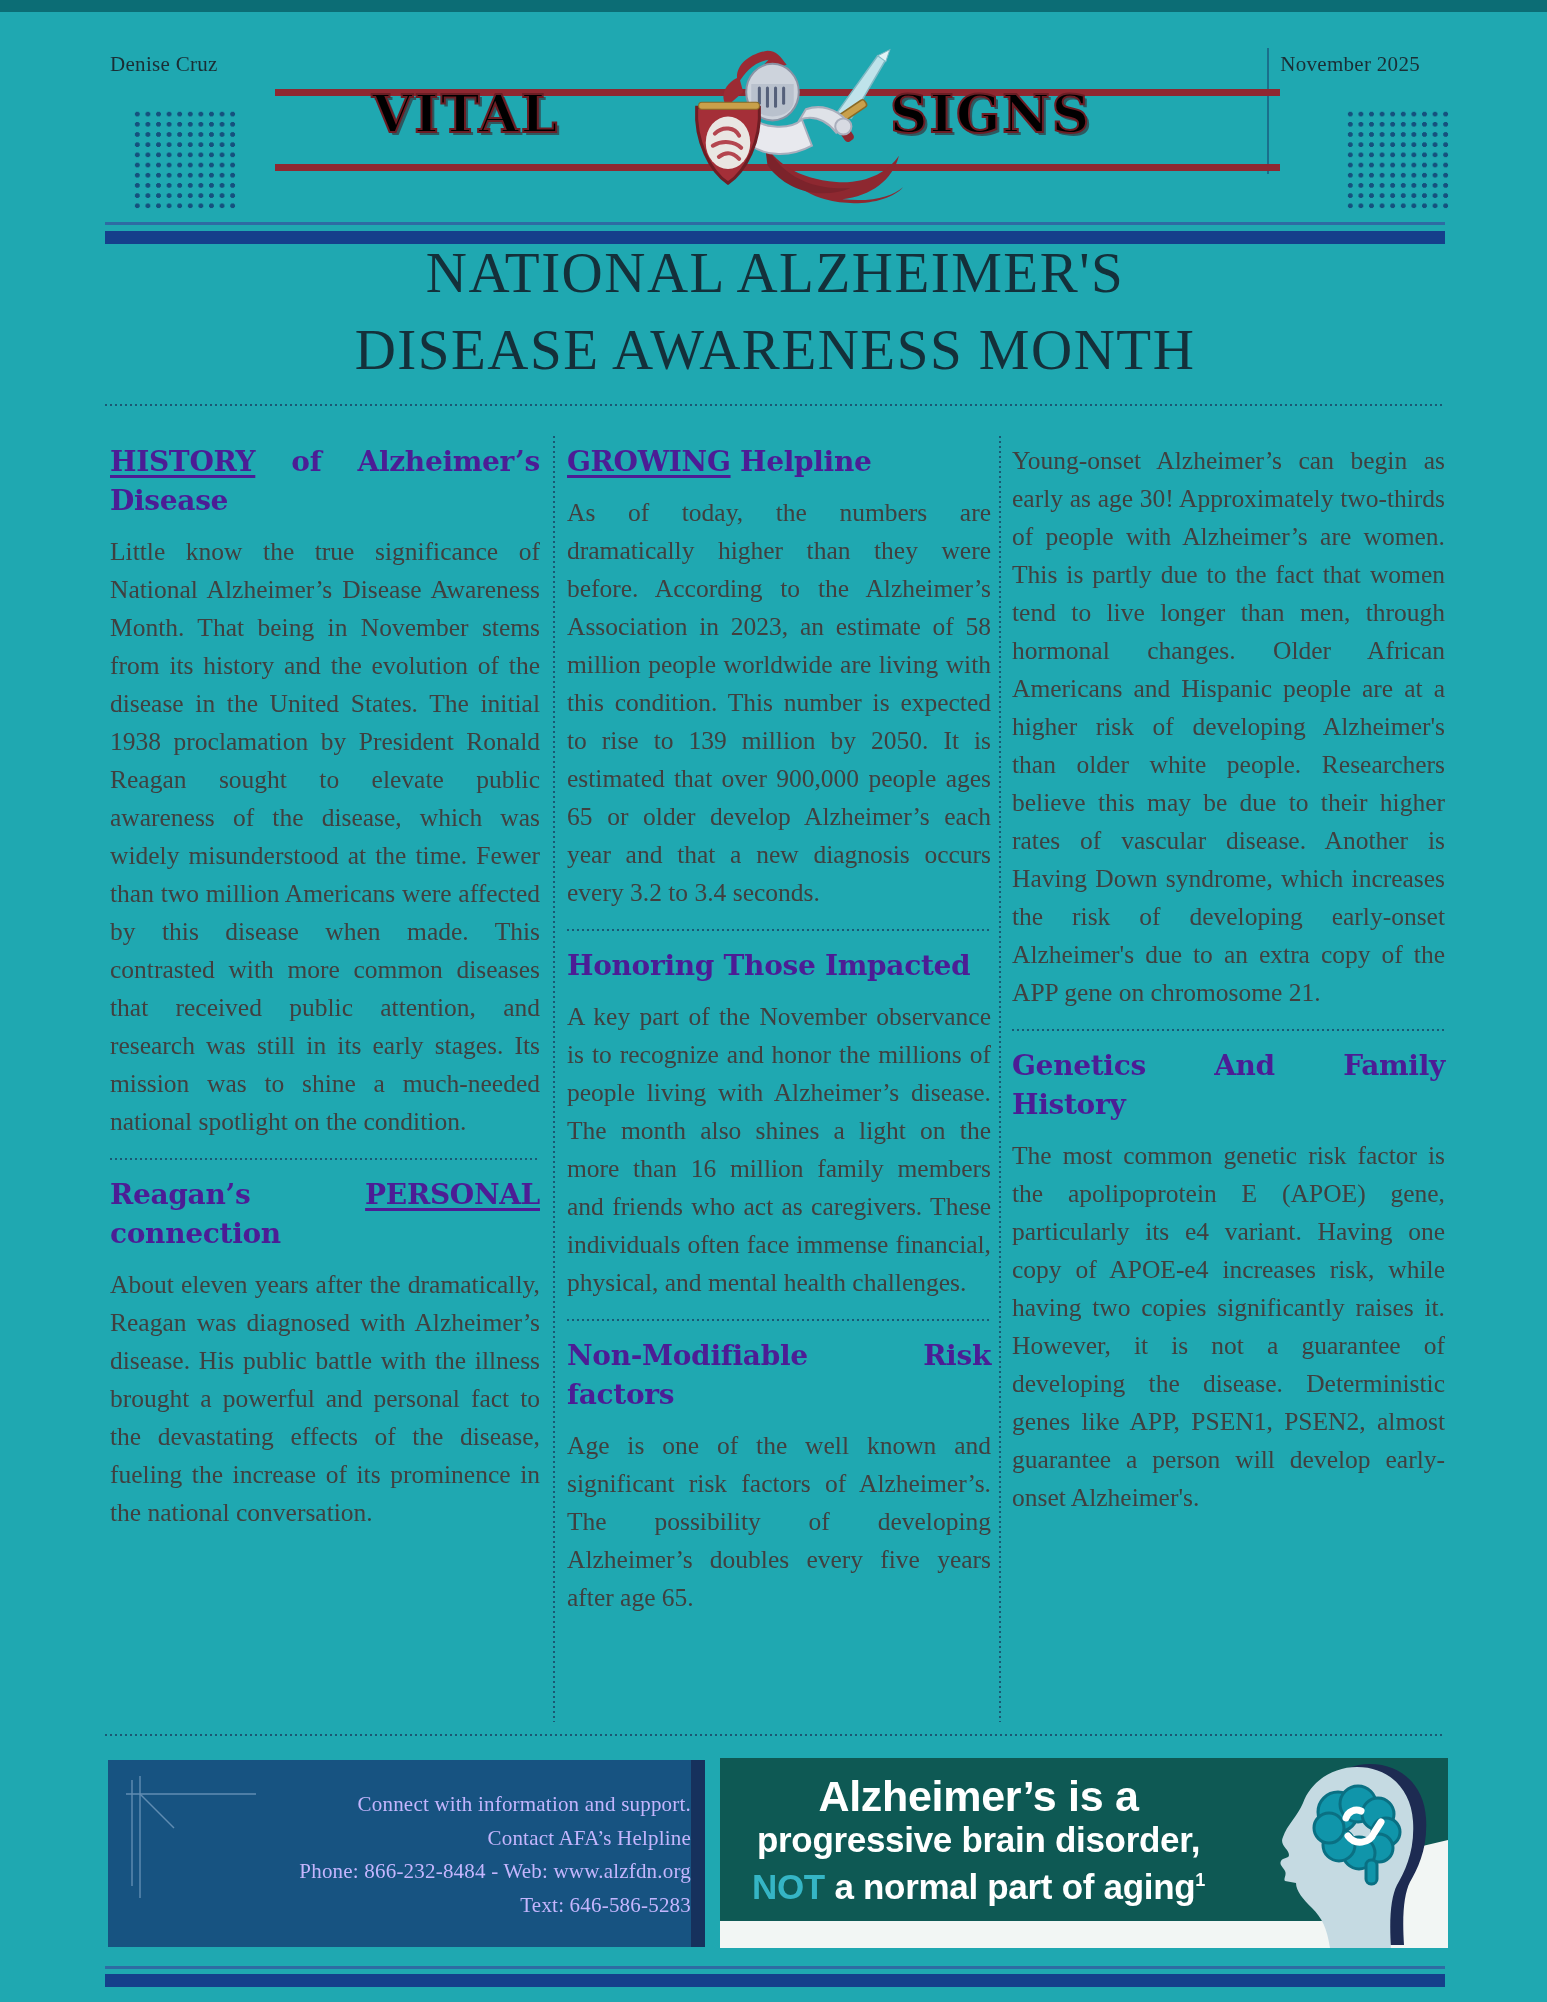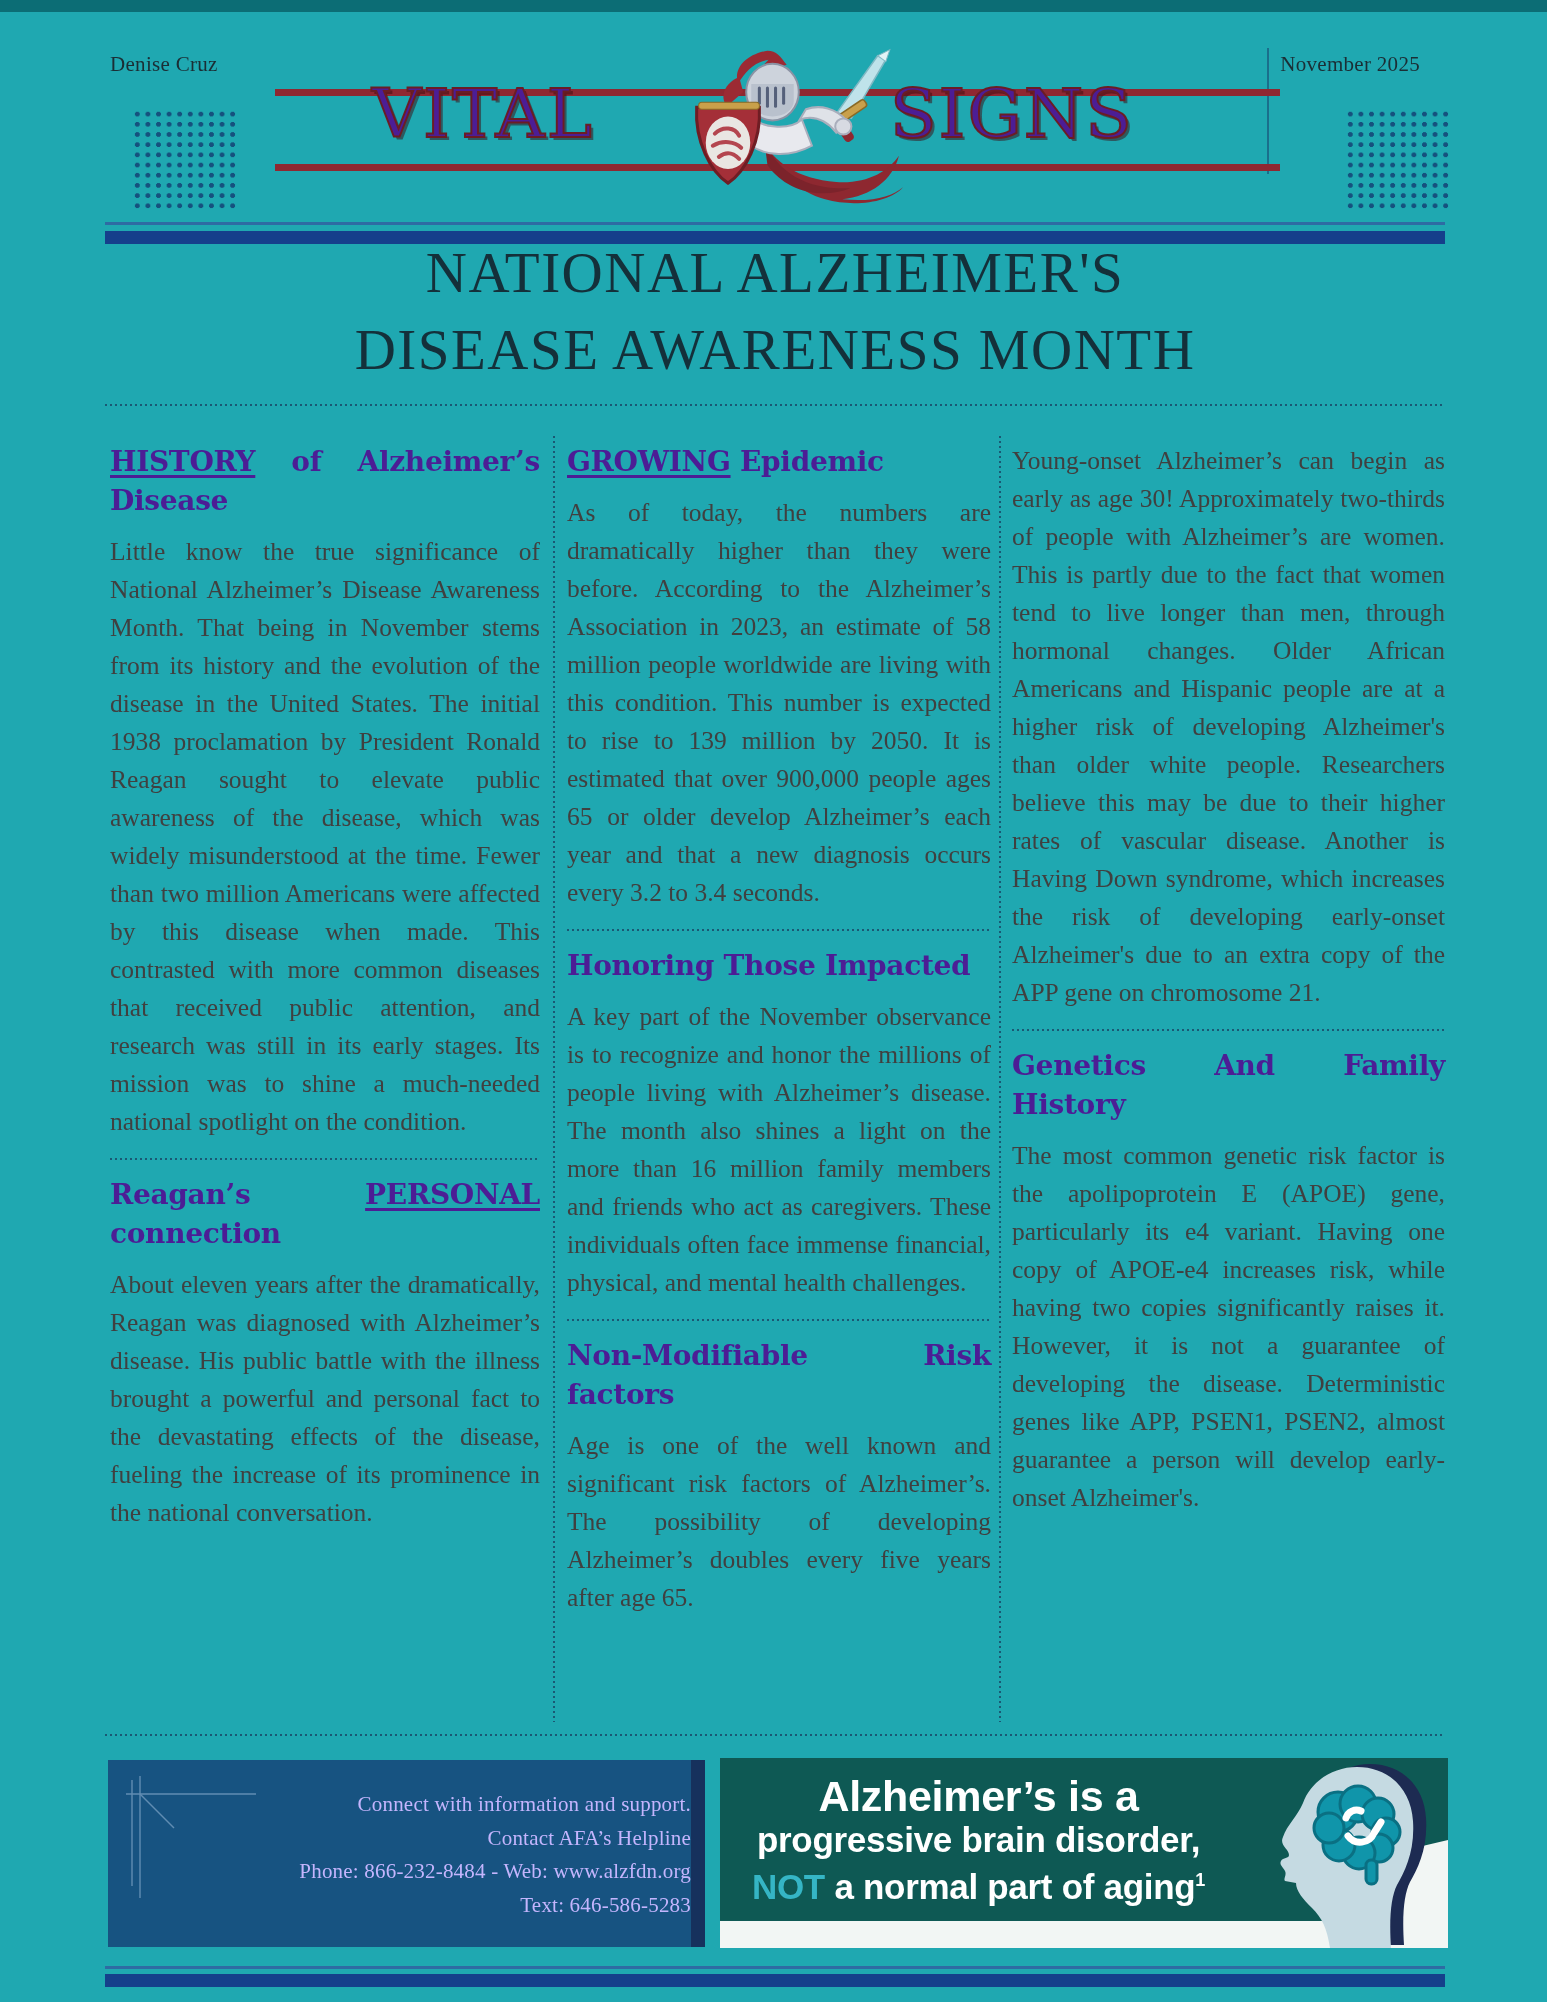--- a/index.html
+++ b/index.html
@@ -17,22 +17,22 @@
     position:absolute;top:97px;width:106px;height:102px;
     background-image:radial-gradient(circle,#15517E 2.2px,rgba(0,0,0,0) 2.7px);
     background-size:10.6px 10.2px;
   }
   #dots-left{left:132px;}
   #dots-right{left:1345px;}
   .logo-bar{position:absolute;left:275px;width:1005px;height:7px;background:#8F2831;}
   #logo-bar-top{top:77px;}
   #logo-bar-bottom{top:152px;}
   .logo-word{
-    position:absolute;top:62px;font-family:"DejaVu Serif",serif;font-weight:normal;
-    font-size:68px;line-height:80px;color:#4c1d95;letter-spacing:2px;
+    position:absolute;top:62px;font-family:"DejaVu Serif",serif;font-weight:bold;
+    font-size:52px;line-height:80px;color:#000000;letter-spacing:2px;
     -webkit-text-stroke:2px #6B1D24;text-shadow:3px 3px 0 rgba(60,10,15,.5);
   }
   #logo-vital{left:372px;}
   #logo-signs{left:890px;}
   #knight{position:absolute;left:638px;top:36px;width:268px;height:158px;}
   .rule-thin{position:absolute;left:105px;width:1340px;height:3px;background:#2E6BA3;}
   .rule-thick{position:absolute;left:105px;width:1340px;height:13px;background:#153F8B;}
   #rule-thin-top{top:210px;} #rule-thick-top{top:219px;}
   #rule-thin-bottom{top:1954px;} #rule-thick-bottom{top:1962px;}
   
@@ -151,21 +151,21 @@
 
   <div class="col" id="col-1">
     <h3 class="sec"><span class="u">HISTORY</span><span> of Alzheimer’s Disease</span></h3>
     <p>Little know the true significance of National Alzheimer’s Disease Awareness Month. That being in November stems from its history and the evolution of the disease in the United States. The initial 1938 proclamation by President Ronald Reagan sought to elevate public awareness of the disease, which was widely misunderstood at the time. Fewer than two million Americans were affected by this disease when made. This contrasted with more common diseases that received public attention, and research was still in its early stages. Its mission was to shine a much-needed national spotlight on the condition.</p>
     <div class="sec-hr"></div>
     <h3 class="sec"><span>Reagan’s </span><span class="u">PERSONAL</span><span> connection</span></h3>
     <p>About eleven years after the dramatically, Reagan was diagnosed with Alzheimer’s disease. His public battle with the illness brought a powerful and personal fact to the devastating effects of the disease, fueling the increase of its prominence in the national conversation.</p>
   </div>
 
   <div class="col" id="col-2">
-    <h3 class="sec"><span class="u">GROWING</span><span> Epidemic</span></h3>
+    <h3 class="sec"><span class="u">GROWING</span><span> Helpline</span></h3>
     <p>As of today, the numbers are dramatically higher than they were before. According to the Alzheimer’s Association in 2023, an estimate of 58 million people worldwide are living with this condition. This number is expected to rise to 139 million by 2050. It is estimated that over 900,000 people ages 65 or older develop Alzheimer’s each year and that a new diagnosis occurs every 3.2 to 3.4 seconds.</p>
     <div class="sec-hr"></div>
     <h3 class="sec">Honoring Those Impacted</h3>
     <p>A key part of the November observance is to recognize and honor the millions of people living with Alzheimer’s disease. The month also shines a light on the more than 16 million family members and friends who act as caregivers. These individuals often face immense financial, physical, and mental health challenges.</p>
     <div class="sec-hr"></div>
     <h3 class="sec">Non-Modifiable Risk factors</h3>
     <p>Age is one of the well known and significant risk factors of Alzheimer’s.  The possibility of developing Alzheimer’s doubles every five years after age 65.</p>
   </div>
 
   <div class="col" id="col-3">

